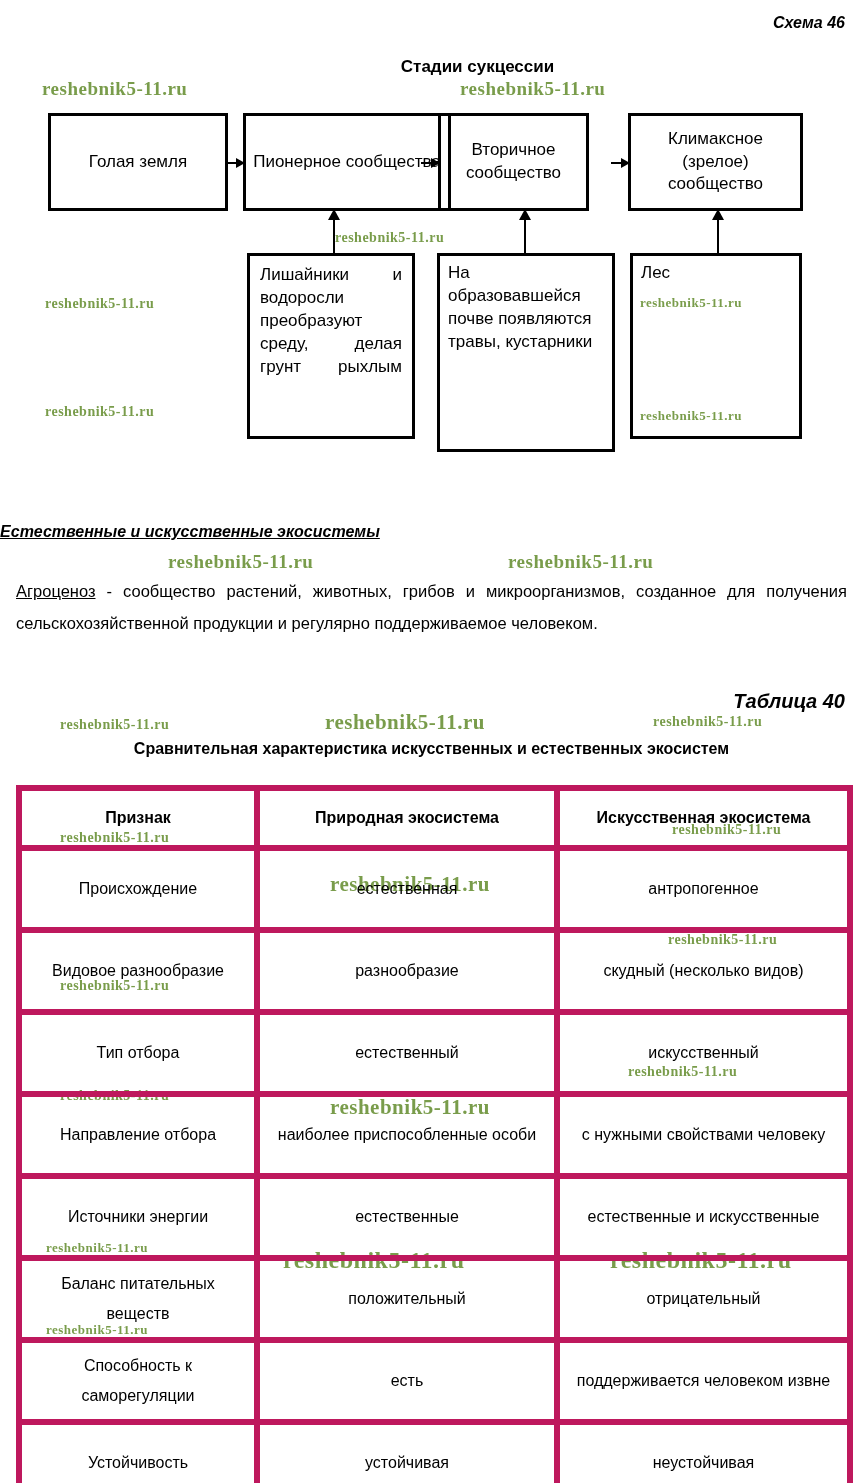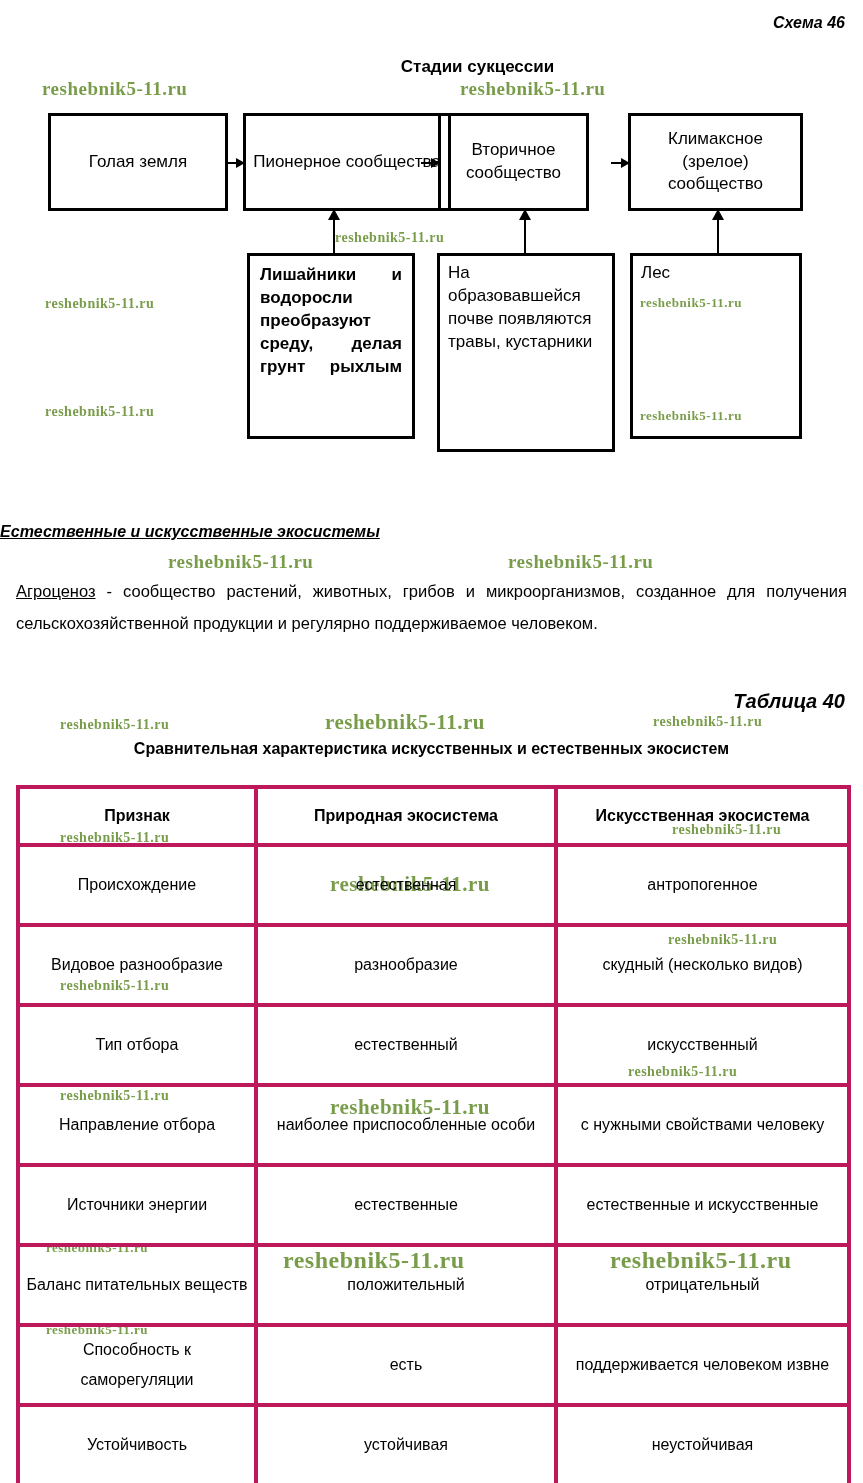--- a/index.html
+++ b/index.html
@@ -129,21 +129,21 @@
   
   table.cmp {
     position: absolute;
     left: 16px;
     top: 785px;
     width: 831px;
     border-collapse: collapse;
     table-layout: fixed;
   }
   table.cmp td, table.cmp th {
-    border: 4px solid #be185d;
+    border: 6px solid #be185d;
     text-align: center;
     vertical-align: middle;
     font-size: 16px;
     font-weight: normal;
     line-height: 1.9;
     padding: 4px 6px;
   }
   table.cmp th {
     font-weight: bold;
     height: 46px;
@@ -212,21 +212,21 @@
   </svg>
   <svg class="arrow-v" style="left:514px; top:209px;" width="22" height="46">
     <line x1="11" y1="46" x2="11" y2="8" stroke="#000" stroke-width="2"></line>
     <polygon points="11,0 5,11 17,11" fill="#000"></polygon>
   </svg>
   <svg class="arrow-v" style="left:707px; top:209px;" width="22" height="46">
     <line x1="11" y1="46" x2="11" y2="8" stroke="#000" stroke-width="2"></line>
     <polygon points="11,0 5,11 17,11" fill="#000"></polygon>
   </svg>
 
-  <div class="box just" style="left:247px; top:253px; width:168px; height:186px;font-weight:bold;">Лишайники и водоросли преобразуют среду, делая грунт рыхлым</div>
+  <div class="box just" style="left:247px; top:253px; width:168px; height:186px;">Лишайники и водоросли преобразуют среду, делая грунт рыхлым</div>
   <div class="box box-left-align" style="left:437px; top:253px; width:178px; height:199px;">На образовавшейся почве появляются травы, кустарники</div>
   <div class="box box-left-align" style="left:630px; top:253px; width:172px; height:186px;">Лес</div>
 
   <div class="sec-title">Естественные и искусственные экосистемы</div>
 
   <div class="para"><u>Агроценоз</u><span> - сообщество растений, животных, грибов и микроорганизмов, созданное для получения сельскохозяйственной продукции и регулярно поддерживаемое человеком.</span></div>
 
   <div class="table-label">Таблица 40</div>
   <div class="table-caption">Сравнительная характеристика искусственных и естественных экосистем</div>
 

